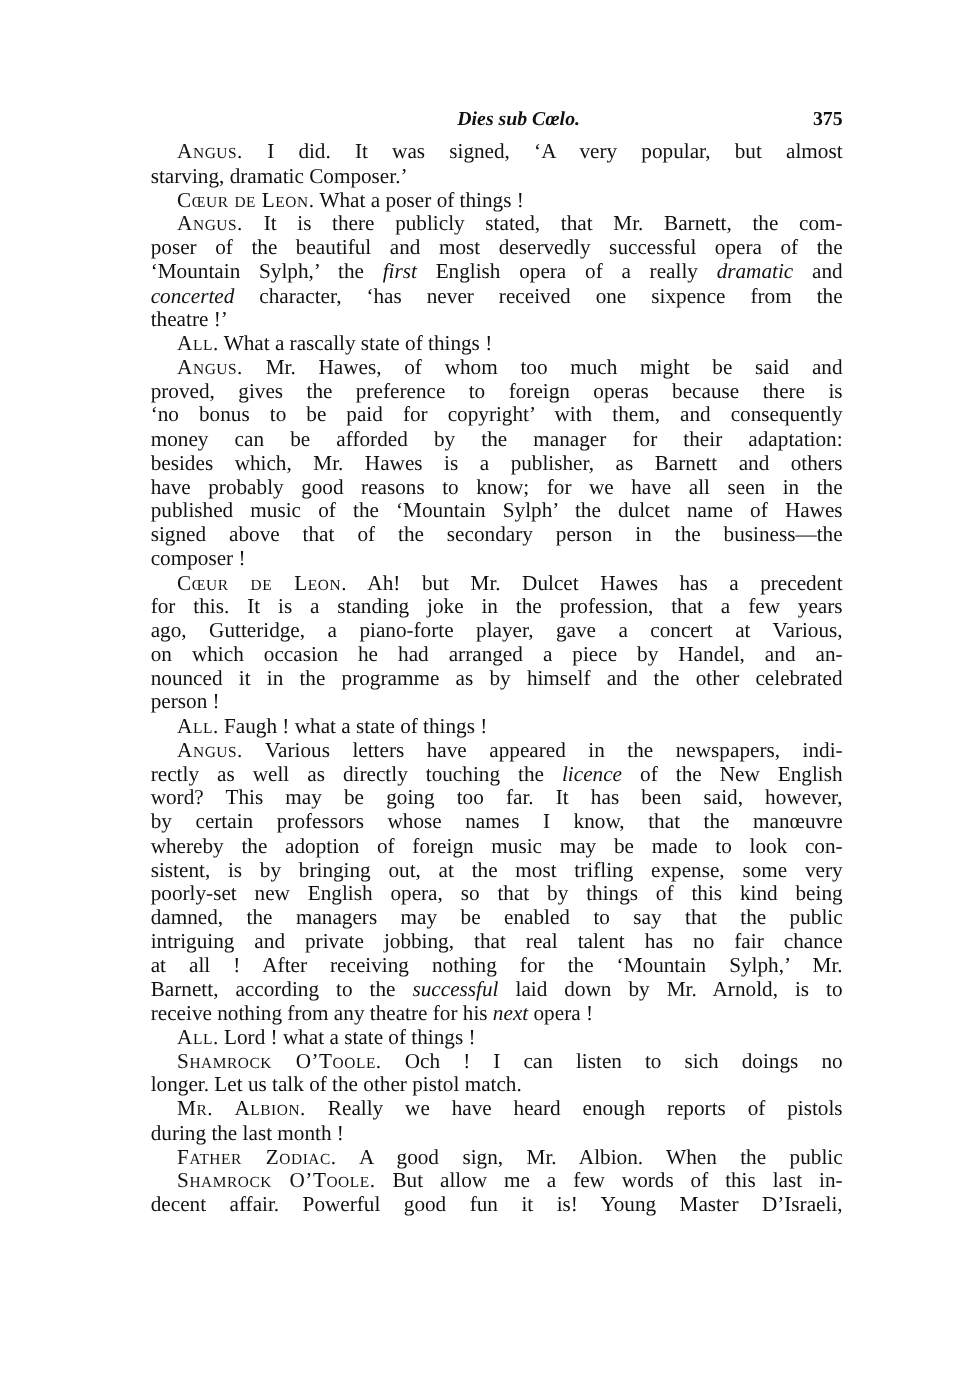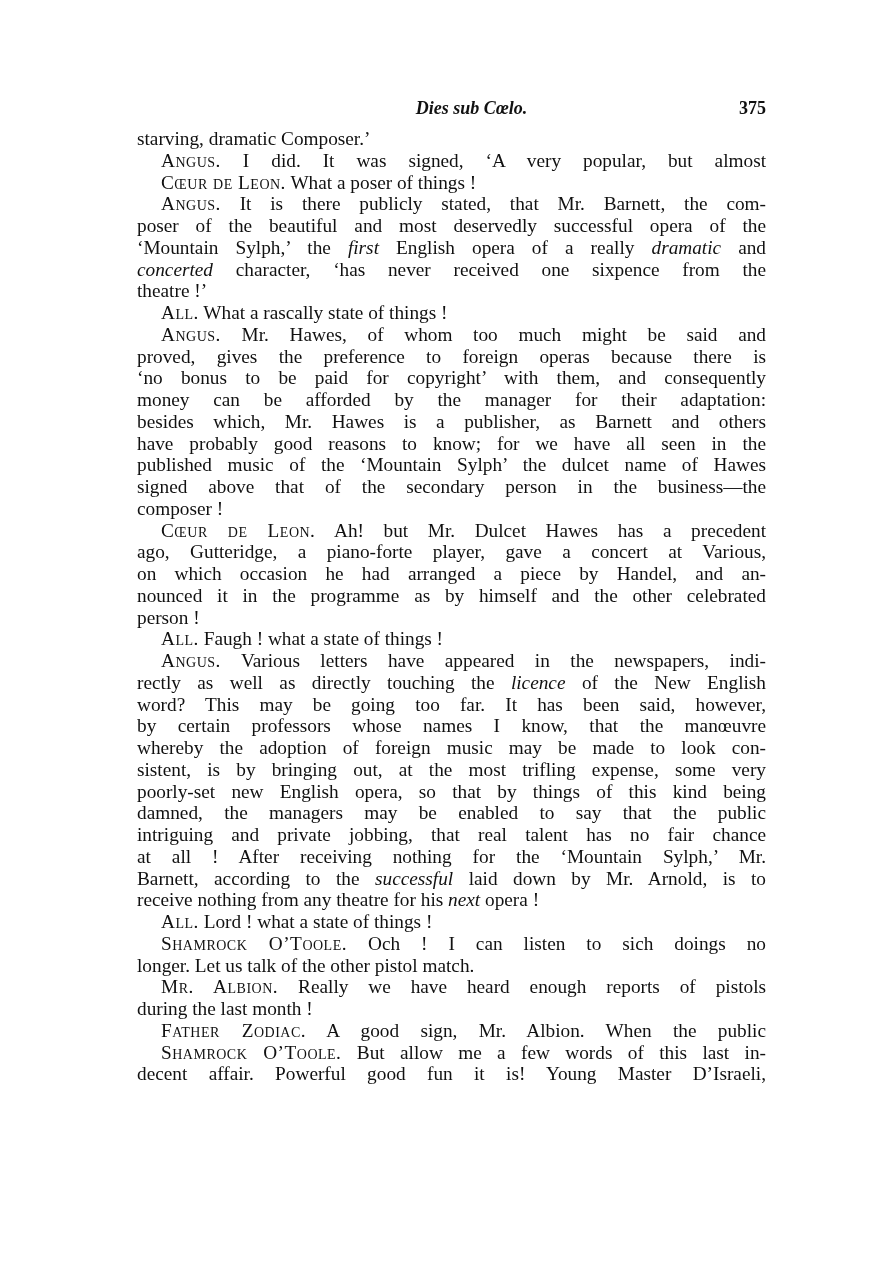--- a/index.html
+++ b/index.html
@@ -20,39 +20,40 @@
 </style>
 </head>
 <body>
 
 <div class="page">
   <div class="header">
     <span class="running-title">Dies sub Cœlo.</span>
     <span class="page-number">375</span>
   </div>
   <div class="body" id="body">
+      <div class="line indent"><span class="sp">Angus.</span><span> I did.  It was signed, ‘A very popular, but almost</span></div>
       <div class="line last"><span>starving, dramatic Composer.’</span></div>
-      <div class="line indent"><span class="sp">Angus.</span><span> I did.  It was signed, ‘A very popular, but almost</span></div>
       <div class="line indent last"><span class="sp">Cœur de Leon.</span><span> What a poser of things !</span></div>
       <div class="line indent"><span class="sp">Angus.</span><span> It is there publicly stated, that Mr. Barnett, the com-</span></div>
       <div class="line"><span>poser of the beautiful and most deservedly successful opera of the</span></div>
       <div class="line"><span>‘Mountain Sylph,’ the </span><i>first</i><span> English opera of a really </span><i>dramatic</i><span> and</span></div>
       <div class="line"><i>concerted</i><span> character, ‘has never received one sixpence from the</span></div>
       <div class="line last"><span>theatre !’</span></div>
       <div class="line indent last"><span class="sp">All.</span><span> What a rascally state of things !</span></div>
       <div class="line indent"><span class="sp">Angus.</span><span> Mr. Hawes, of whom too much might be said and</span></div>
       <div class="line"><span>proved, gives the preference to foreign operas because there is</span></div>
       <div class="line"><span>‘no bonus to be paid for copyright’ with them, and consequently</span></div>
       <div class="line"><span>money can be afforded by the manager for their adaptation:</span></div>
       <div class="line"><span>besides which, Mr. Hawes is a publisher, as Barnett and others</span></div>
       <div class="line"><span>have probably good reasons to know; for we have all seen in the</span></div>
       <div class="line"><span>published music of the ‘Mountain Sylph’ the dulcet name of Hawes</span></div>
       <div class="line"><span>signed above that of the secondary person in the business—the</span></div>
       <div class="line last"><span>composer !</span></div>
       <div class="line indent"><span class="sp">Cœur de Leon.</span><span> Ah! but Mr. Dulcet Hawes has a precedent</span></div>
+      <div class="line"><span>for this.  It is a standing joke in the profession, that a few years</span></div>
       <div class="line"><span>ago, Gutteridge, a piano-forte player, gave a concert at Various,</span></div>
       <div class="line"><span>on which occasion he had arranged a piece by Handel, and an-</span></div>
       <div class="line"><span>nounced it in the programme as by himself and the other celebrated</span></div>
       <div class="line last"><span>person !</span></div>
       <div class="line indent last"><span class="sp">All.</span><span> Faugh ! what a state of things !</span></div>
       <div class="line indent"><span class="sp">Angus.</span><span> Various letters have appeared in the newspapers, indi-</span></div>
       <div class="line"><span>rectly as well as directly touching the </span><i>licence</i><span> of the New English</span></div>
       <div class="line"><span>word?  This may be going too far.  It has been said, however,</span></div>
       <div class="line"><span>by certain professors whose names I know, that the manœuvre</span></div>
       <div class="line"><span>whereby the adoption of foreign music may be made to look con-</span></div>

